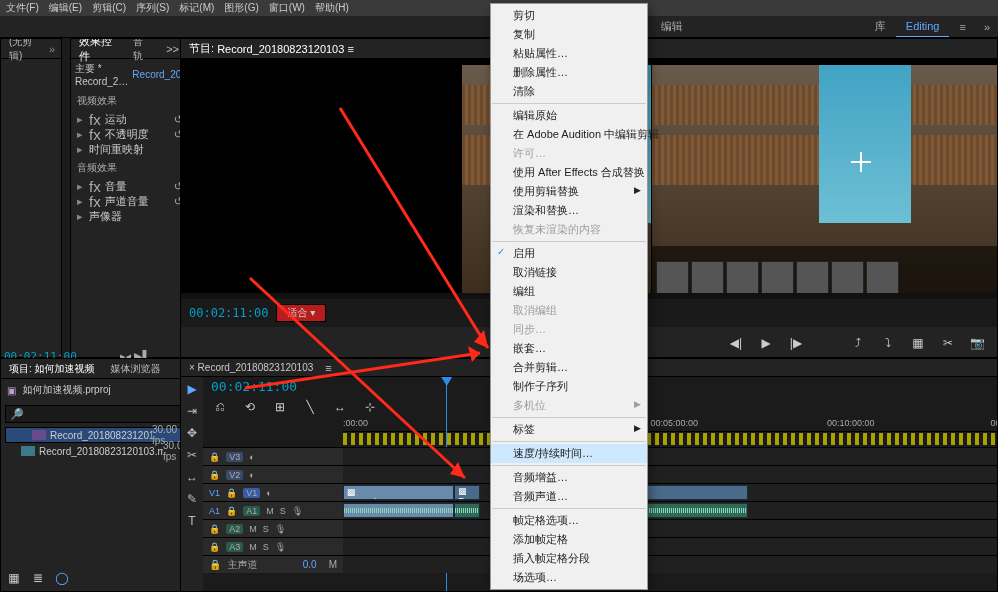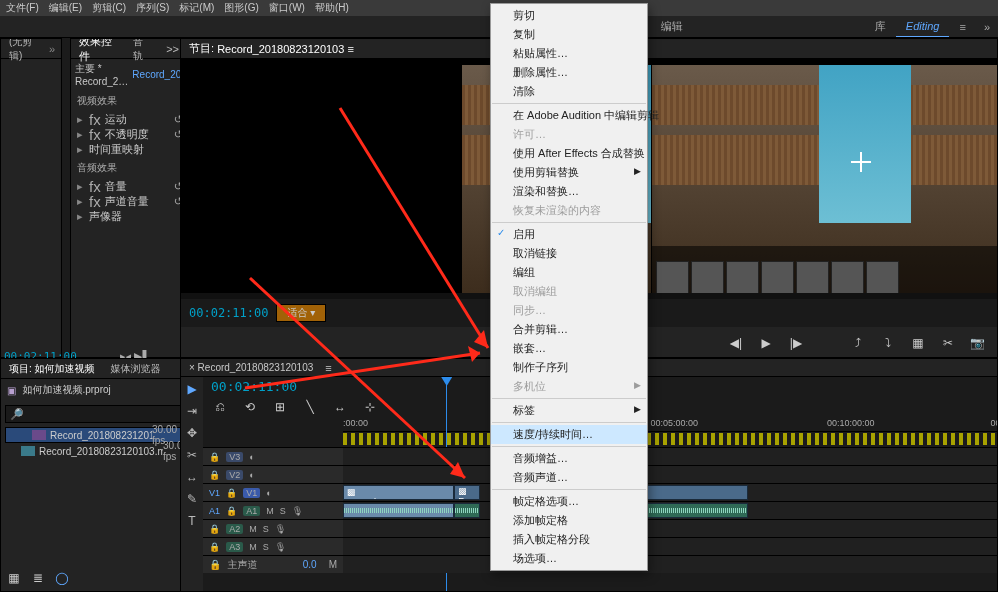--- a/index.html
+++ b/index.html
@@ -18,21 +18,21 @@
   }
   *{box-sizing:border-box;font-family:"Microsoft YaHei",Arial,sans-serif;}
   html,body{margin:0;padding:0;width:998px;height:592px;overflow:hidden;background:var(--bg2);color:var(--text);font-size:11px;}
   
   .menubar{height:16px;background:#3a3a3a;display:flex;align-items:center;padding:0 6px;gap:10px;font-size:10px;color:#ccc;}
   .menubar span{cursor:default;}
   
   .wsbar{height:22px;background:var(--bg);display:flex;align-items:center;border-bottom:1px solid #000;}
   .wsbar .spacer{flex:1;}
   .wsbar .tab{padding:0 10px;height:100%;display:flex;align-items:center;color:#aaa;font-size:11px;}
-  .wsbar .tab.editing{color:#5fa8ff;border-bottom:1px solid #5fa8ff;font-style:italic;}
+  .wsbar .tab.editing{color:#5fa8ff;border-bottom:1px solid #5fa8ff;}
   .wsbar .arrows{padding:0 8px;color:#aaa;}
   
   .grid{position:absolute;top:38px;left:0;right:0;bottom:0;}
   
   .panel{position:absolute;background:var(--bg);border:1px solid #000;overflow:hidden;}
   .ptitlebar{height:20px;background:var(--bg);display:flex;align-items:center;font-size:11px;color:#bbb;border-bottom:1px solid #000;}
   .ptitlebar .ptab{padding:0 8px;height:100%;display:flex;align-items:center;}
   .ptitlebar .hl{color:#fff;}
   .ptitlebar .arrow{margin-left:auto;padding:0 6px;color:#888;}
   
@@ -53,21 +53,21 @@
   .gamebox .beam2{top:70px;height:50px;}
   .gamebox .sky{position:absolute;top:0;left:40%;width:22%;height:65%;background:linear-gradient(#41a3c4,#6dbfd4);}
   .gamebox .hud{position:absolute;left:0;right:0;bottom:0;height:62px;background:rgba(0,0,0,.55);display:flex;gap:2px;align-items:center;padding:4px;}
   .gamebox .slot{width:33px;height:33px;background:#555;border:1px solid #222;}
   .gamebox .cross{position:absolute;left:50%;top:40%;width:20px;height:20px;margin:-10px;}
   .gamebox .cross:before,.gamebox .cross:after{content:"";position:absolute;background:#fff;}
   .gamebox .cross:before{left:9px;top:0;width:2px;height:20px;}
   .gamebox .cross:after{top:9px;left:0;height:2px;width:20px;}
   .viewer .ctrlstrip{position:absolute;left:0;right:0;bottom:0;height:28px;display:flex;align-items:center;padding:0 8px;gap:8px;background:#1a1a1a;}
   .viewer .tc{color:var(--tc);font-size:12px;font-family:monospace;}
-  .sel{background:#a16207;border:1px solid #000;padding:1px 10px;font-size:10px;color:#ccc;}
+  .sel{background:#b91c1c;border:1px solid #000;padding:1px 10px;font-size:10px;color:#ccc;}
   .viewer .scrub{position:absolute;left:0;right:0;bottom:26px;height:8px;background:#111;}
   .viewer .playhead{position:absolute;top:-3px;width:10px;height:10px;background:#2d8ceb;clip-path:polygon(0 0,100% 0,50% 100%);}
   .progbtns{position:absolute;left:0;right:0;bottom:-1px;height:30px;display:flex;align-items:center;gap:12px;padding:0 10px;background:var(--bg);}
   .ibtn{width:18px;height:18px;display:flex;align-items:center;justify-content:center;color:#ccc;font-size:12px;}
   
   #projPanel{left:0;top:320px;width:208px;bottom:0;}
   .projsearch{display:flex;align-items:center;height:18px;background:#1a1a1a;margin:4px;border:1px solid #000;padding:0 4px;}
   .projsearch input{background:transparent;border:none;color:#ccc;font-size:10px;flex:1;outline:none;}
   .projlist{padding:0 4px;}
   .plheader{display:flex;color:#aaa;border-bottom:1px solid #000;font-size:10px;}
@@ -421,34 +421,35 @@
     </div>
   </div>
 
   <div class="ctxmenu" style="left:490px;top:-35px" id="ctxmenu">
       <div class="mi">剪切</div>
       <div class="mi">复制</div>
       <div class="mi">粘贴属性…</div>
       <div class="mi">删除属性…</div>
       <div class="mi">清除</div>
       <div class="sep"></div>
+      <div class="mi">编辑原始</div>
       <div class="mi">在 Adobe Audition 中编辑剪辑</div>
       <div class="mi disabled">许可…</div>
       <div class="mi">使用 After Effects 合成替换</div>
       <div class="mi">使用剪辑替换<span class="sub">▶</span></div>
       <div class="mi">渲染和替换…</div>
       <div class="mi disabled">恢复未渲染的内容</div>
       <div class="sep"></div>
       <div class="mi">启用<span class="chk">✓</span></div>
       <div class="mi">取消链接</div>
       <div class="mi">编组</div>
       <div class="mi disabled">取消编组</div>
       <div class="mi disabled">同步…</div>
+      <div class="mi">嵌套…</div>
       <div class="mi">合并剪辑…</div>
-      <div class="mi">嵌套…</div>
       <div class="mi">制作子序列</div>
       <div class="mi disabled">多机位<span class="sub">▶</span></div>
       <div class="sep"></div>
       <div class="mi">标签<span class="sub">▶</span></div>
       <div class="sep"></div>
       <div class="mi hover">速度/持续时间…</div>
       <div class="sep"></div>
       <div class="mi">音频增益…</div>
       <div class="mi">音频声道…</div>
       <div class="sep"></div>

